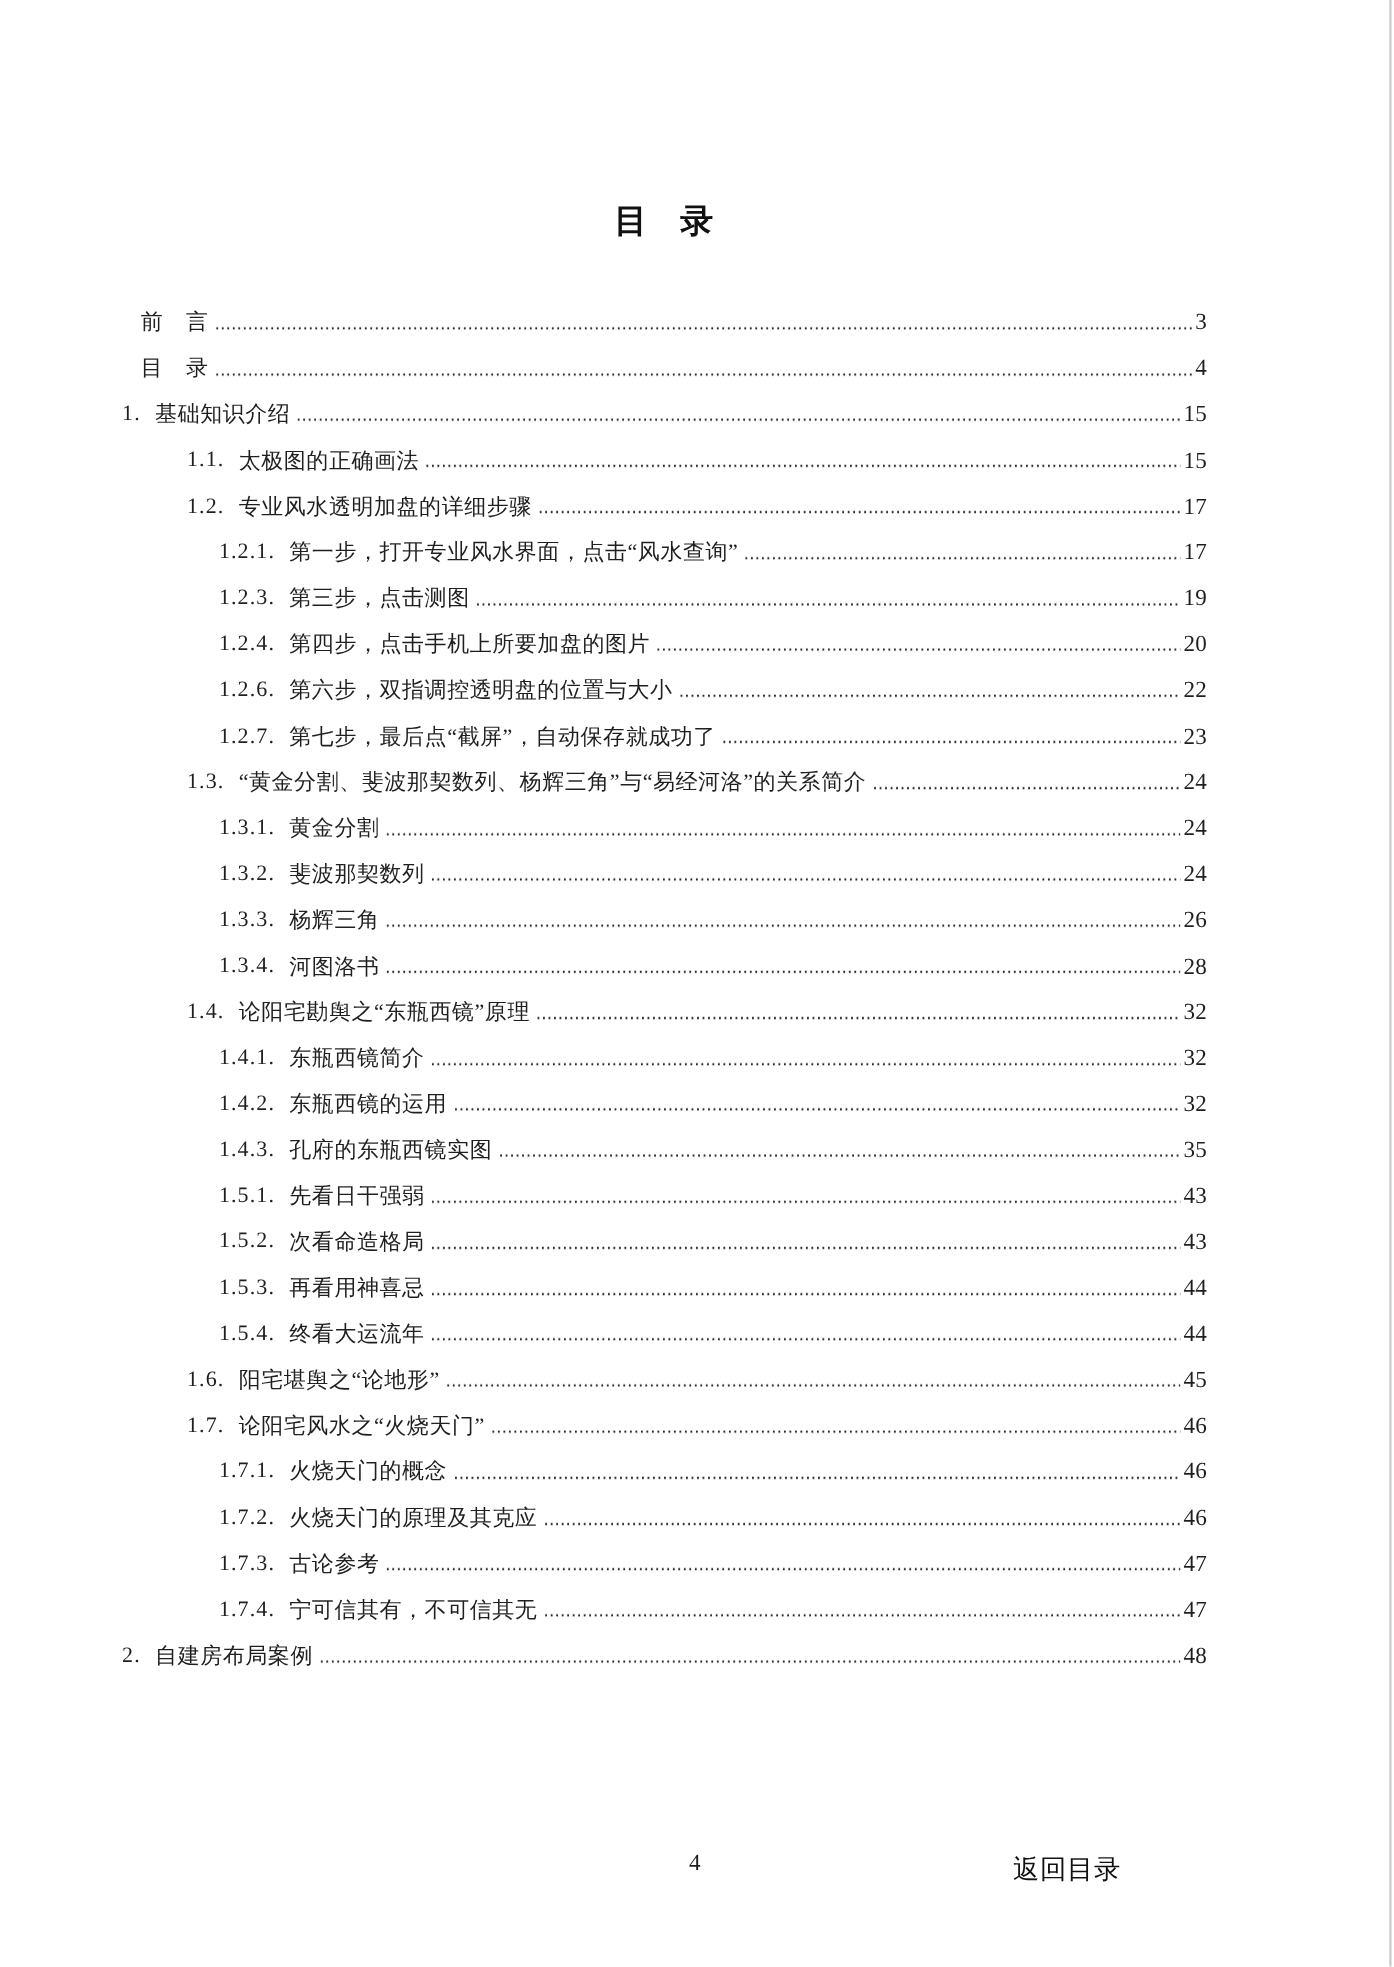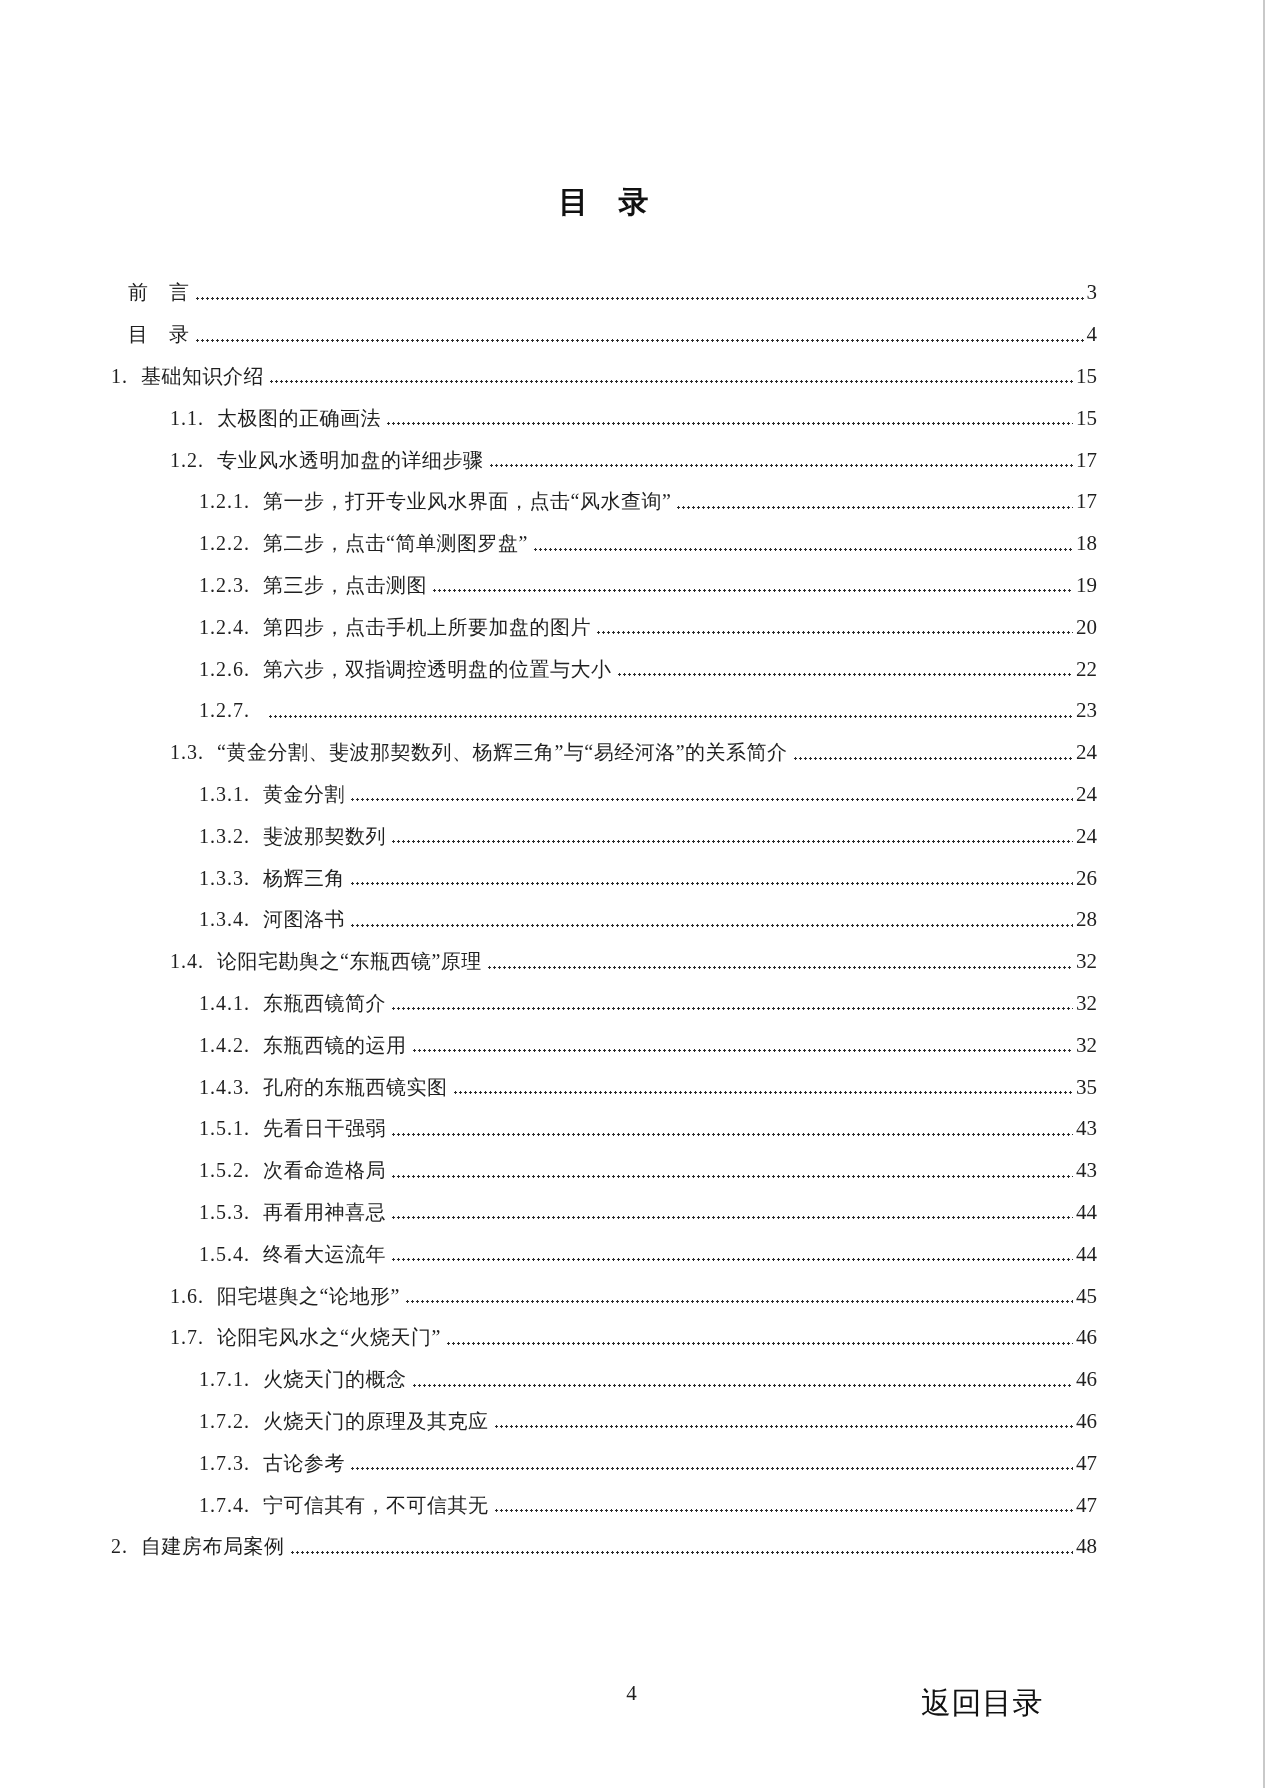--- a/index.html
+++ b/index.html
@@ -80,21 +80,21 @@
     top: 1681px;
     left: 0;
     width: 1263px;
     text-align: center;
     font-size: 21px;
   }
   .back-link {
     position: absolute;
     top: 1683px;
     left: 921px;
-    font-size: 30px;
+    font-size: 24px;
     font-family: "Liberation Sans", "DejaVu Sans", sans-serif;
     color: #111111;
     cursor: pointer;
     letter-spacing: 0.5px;
   }
 </style>
 </head>
 <body>
 
 <div class="page">
@@ -131,45 +131,40 @@
     <span class="toc-leader"></span>
     <span class="toc-page">17</span>
   </div>
         <div class="toc-row lv2">
     <span class="toc-num">1.2.1.</span>
     <span class="toc-label">第一步，打开专业风水界面，点击“风水查询”</span>
     <span class="toc-leader"></span>
     <span class="toc-page">17</span>
   </div>
         <div class="toc-row lv2">
-    <span class="toc-num">1.2.2.</span>
-    <span class="toc-label">第二步，点击“简单测图罗盘”</span>
-    <span class="toc-leader"></span>
-    <span class="toc-page">18</span>
-  </div>
-        <div class="toc-row lv2">
     <span class="toc-num">1.2.3.</span>
     <span class="toc-label">第三步，点击测图</span>
     <span class="toc-leader"></span>
     <span class="toc-page">19</span>
   </div>
         <div class="toc-row lv2">
     <span class="toc-num">1.2.4.</span>
     <span class="toc-label">第四步，点击手机上所要加盘的图片</span>
     <span class="toc-leader"></span>
     <span class="toc-page">20</span>
   </div>
         <div class="toc-row lv2">
     <span class="toc-num">1.2.6.</span>
     <span class="toc-label">第六步，双指调控透明盘的位置与大小</span>
     <span class="toc-leader"></span>
     <span class="toc-page">22</span>
   </div>
         <div class="toc-row lv2">
     <span class="toc-num">1.2.7.</span>
+    <span class="toc-label">第七步，最后点“截屏”，自动保存就成功了</span>
     <span class="toc-leader"></span>
     <span class="toc-page">23</span>
   </div>
         <div class="toc-row lv1">
     <span class="toc-num">1.3.</span>
     <span class="toc-label">“黄金分割、斐波那契数列、杨辉三角”与“易经河洛”的关系简介</span>
     <span class="toc-leader"></span>
     <span class="toc-page">24</span>
   </div>
         <div class="toc-row lv2">

